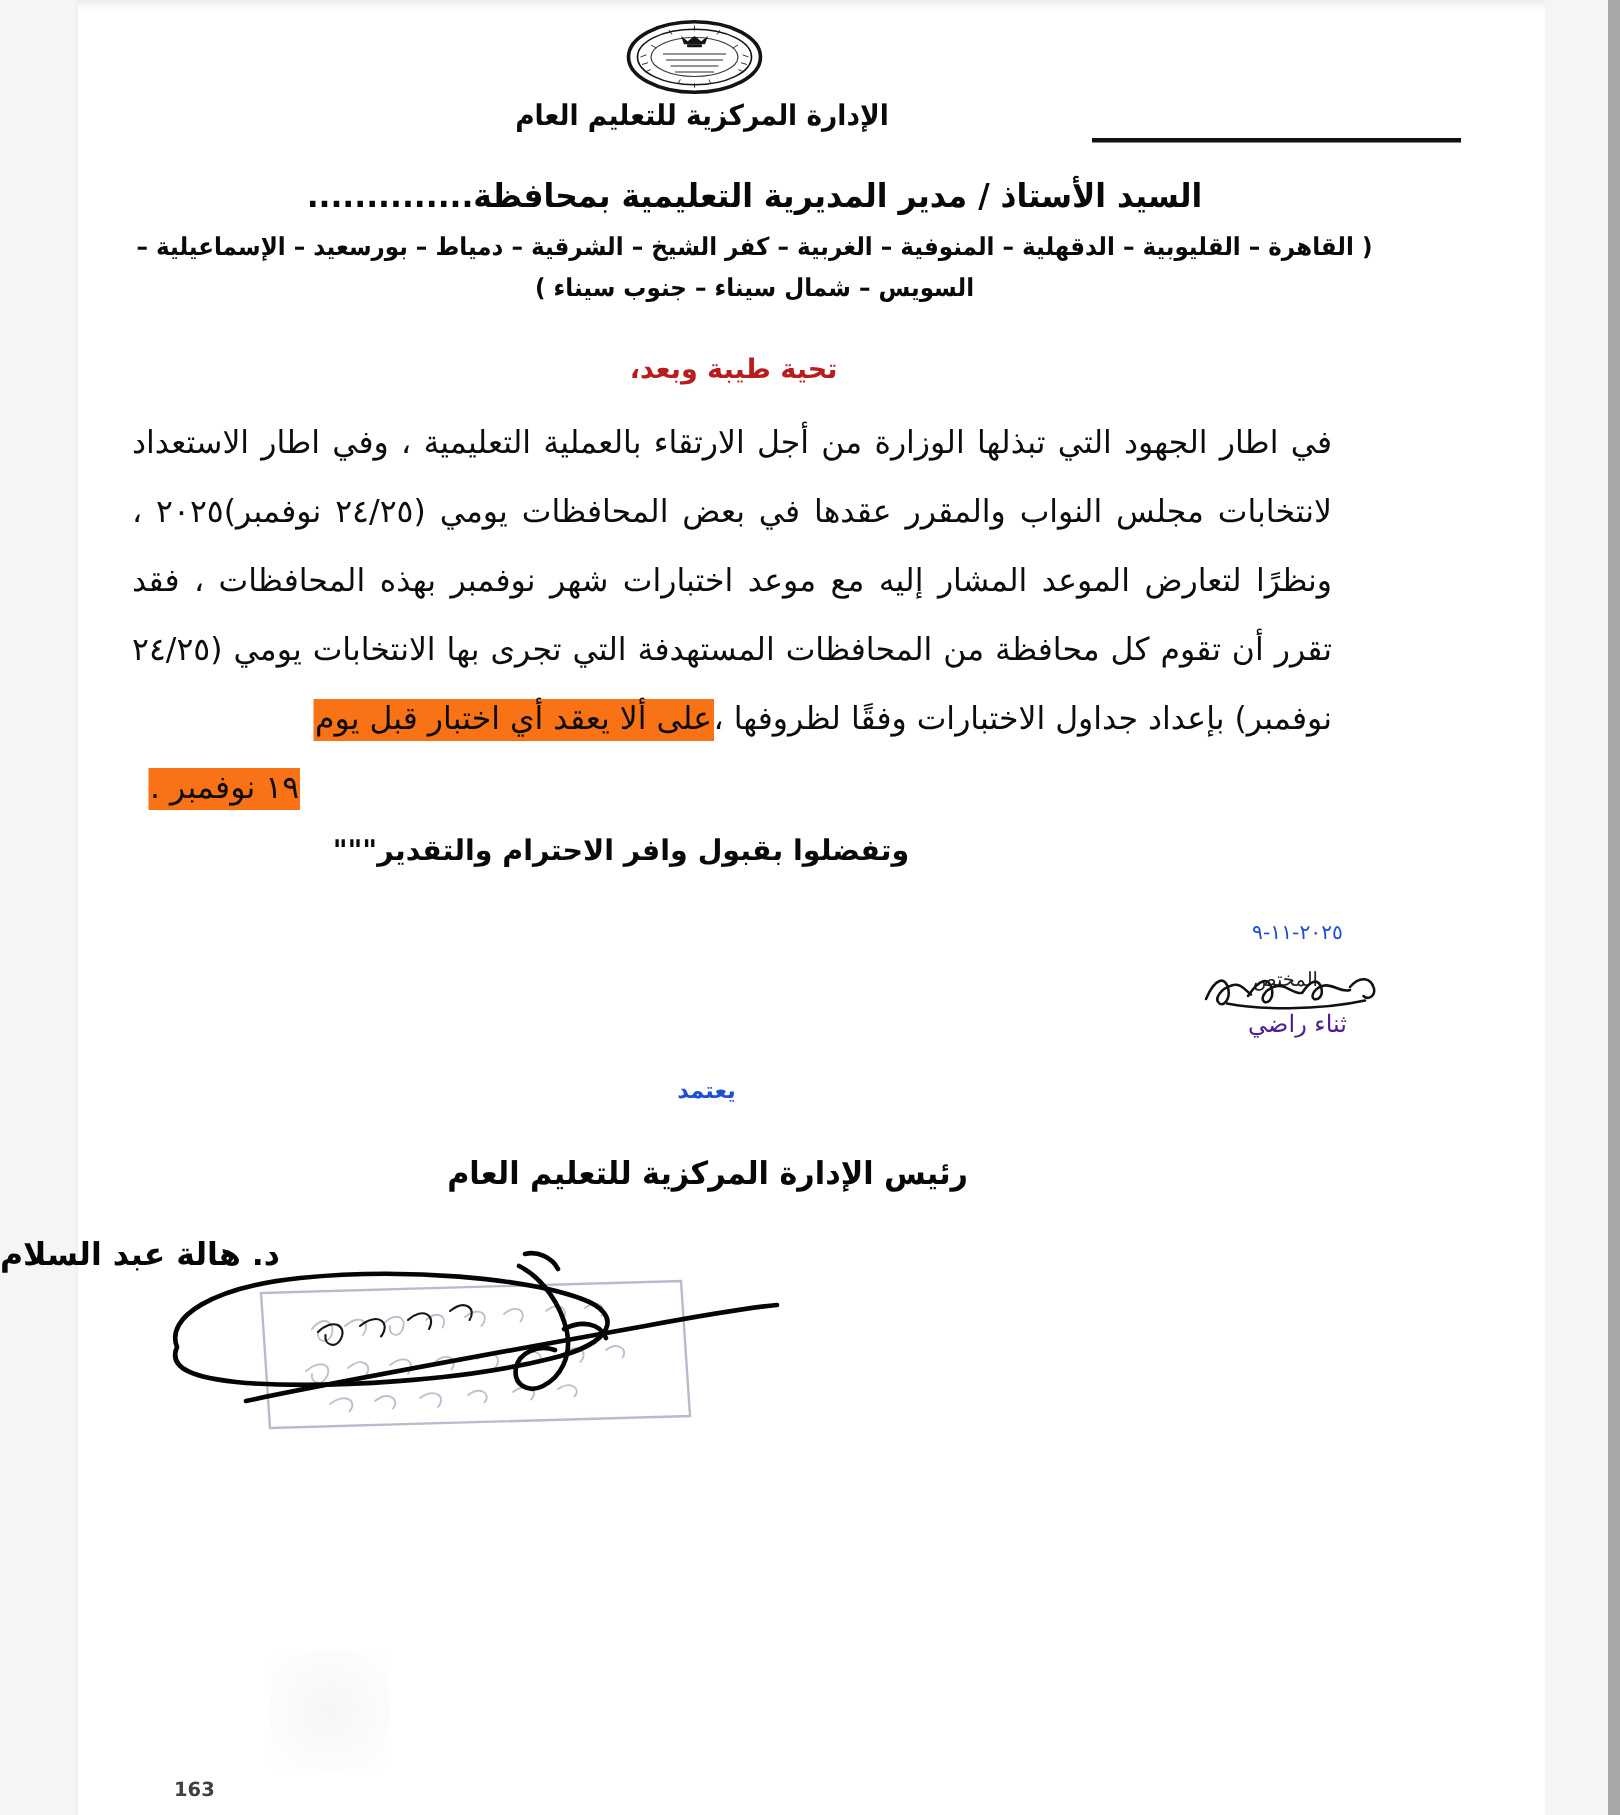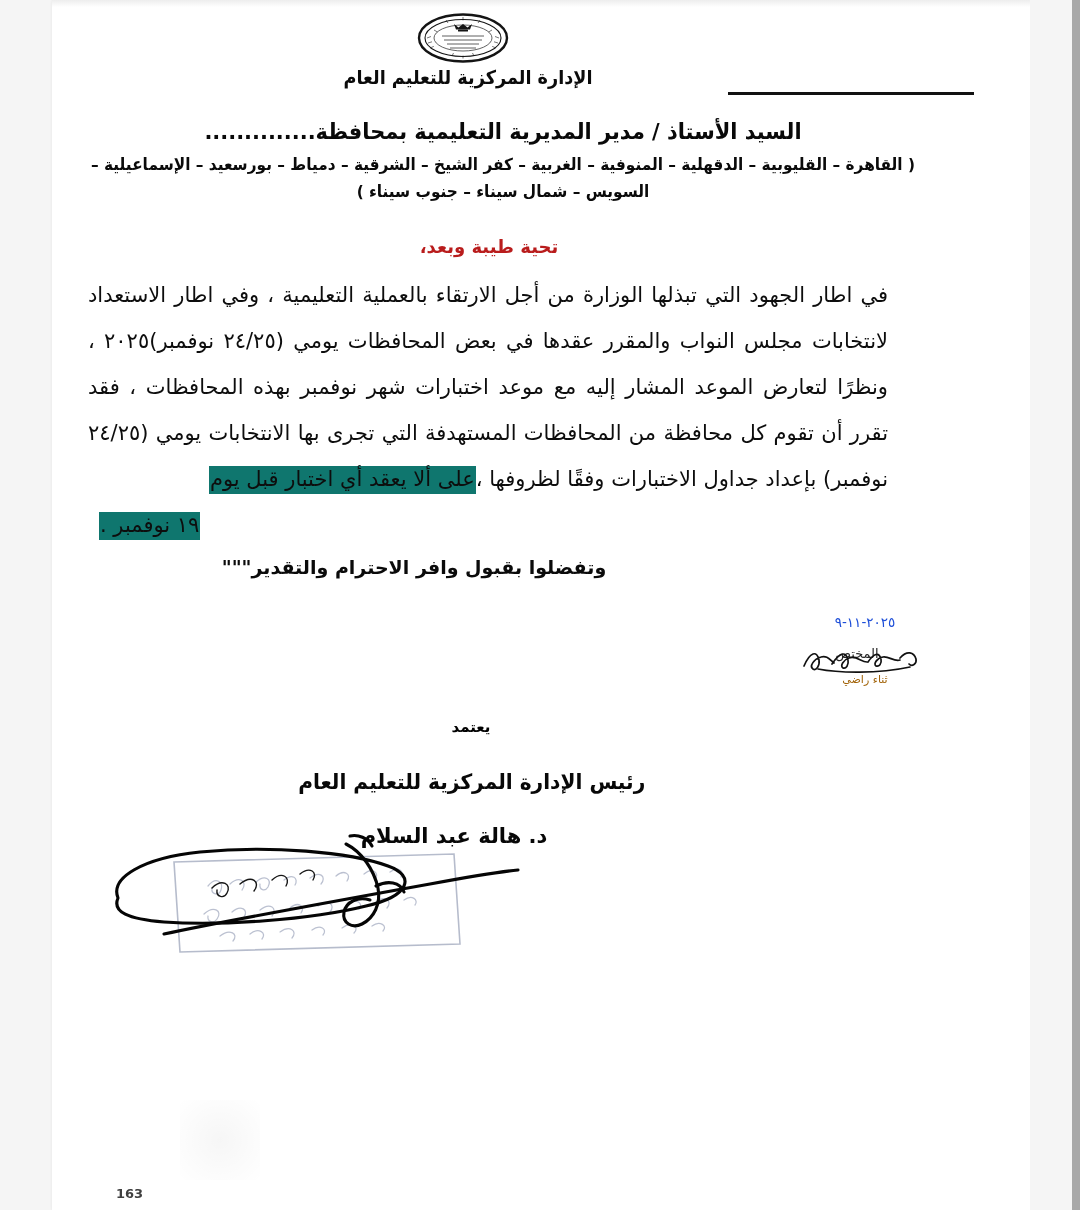--- a/index.html
+++ b/index.html
@@ -134,21 +134,21 @@
     left: 88px;
     width: 800px;
     direction: rtl;
     text-align: justify;
     font-size: 21px;
     line-height: 46px;
     color: #0d0d0d;
     font-weight: 500;
   }
   .body-copy .hl {
-    background: #0f766e;
+    background: #f97316;
     padding: 1px 1px 3px;
     box-decoration-break: clone;
     -webkit-box-decoration-break: clone;
   }
   .last-line-wrap {
     text-align: left;
     direction: rtl;
     margin-left: 11px;
   }
 
@@ -183,22 +183,22 @@
     margin-bottom: 16px;
   }
   .specialist-label {
     font-size: 13px;
     color: #222;
     margin-bottom: -6px;
     margin-right: 16px;
     text-align: center;
   }
   .specialist-name {
-    font-size: 11px;
-    color: #a16207;
+    font-size: 16px;
+    color: #4c1d95;
     margin-top: 18px;
   }
   .sig-small {
     position: absolute;
     top: 22px;
     left: 22px;
     width: 148px;
     height: 40px;
   }
 
@@ -206,21 +206,21 @@
   .approval-word {
     position: absolute;
     top: 718px;
     left: 0;
     width: 978px;
     text-align: center;
     direction: rtl;
     font-weight: bold;
     font-size: 15px;
     letter-spacing: 2px;
-    color: #000000;
+    color: #1d4ed8;
     padding-right: 36px;
     box-sizing: border-box;
   }
   .approver-title {
     position: absolute;
     top: 770px;
     left: 0;
     width: 978px;
     text-align: center;
     direction: rtl;
@@ -229,21 +229,21 @@
     color: #080808;
     padding-right: 36px;
     box-sizing: border-box;
     transform: scaleX(0.96);
   }
   .approver-name {
     position: absolute;
     top: 824px;
     left: 0;
     width: 978px;
-    text-align: center;
+    text-align: left;
     direction: rtl;
     font-weight: bold;
     font-size: 21px;
     color: #070707;
     padding-right: 70px;
     box-sizing: border-box;
   }
 
   
   .sig-area {

